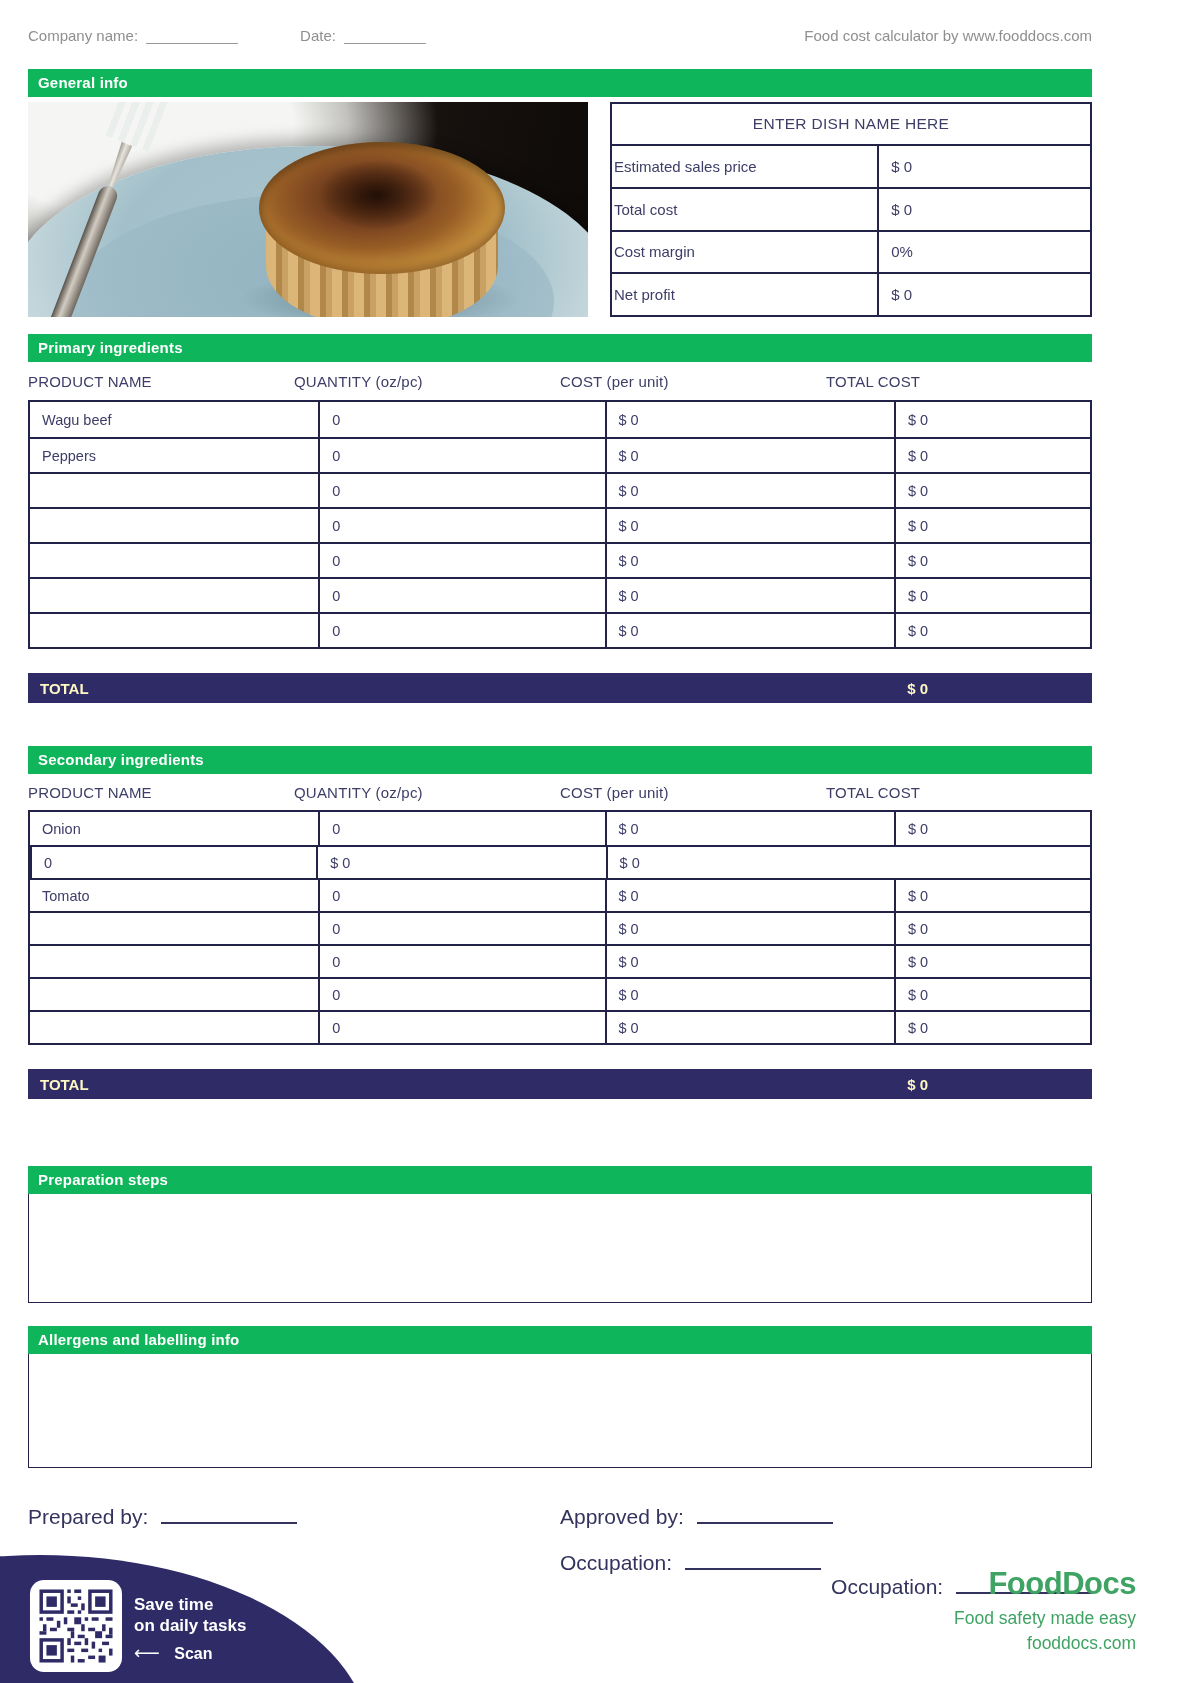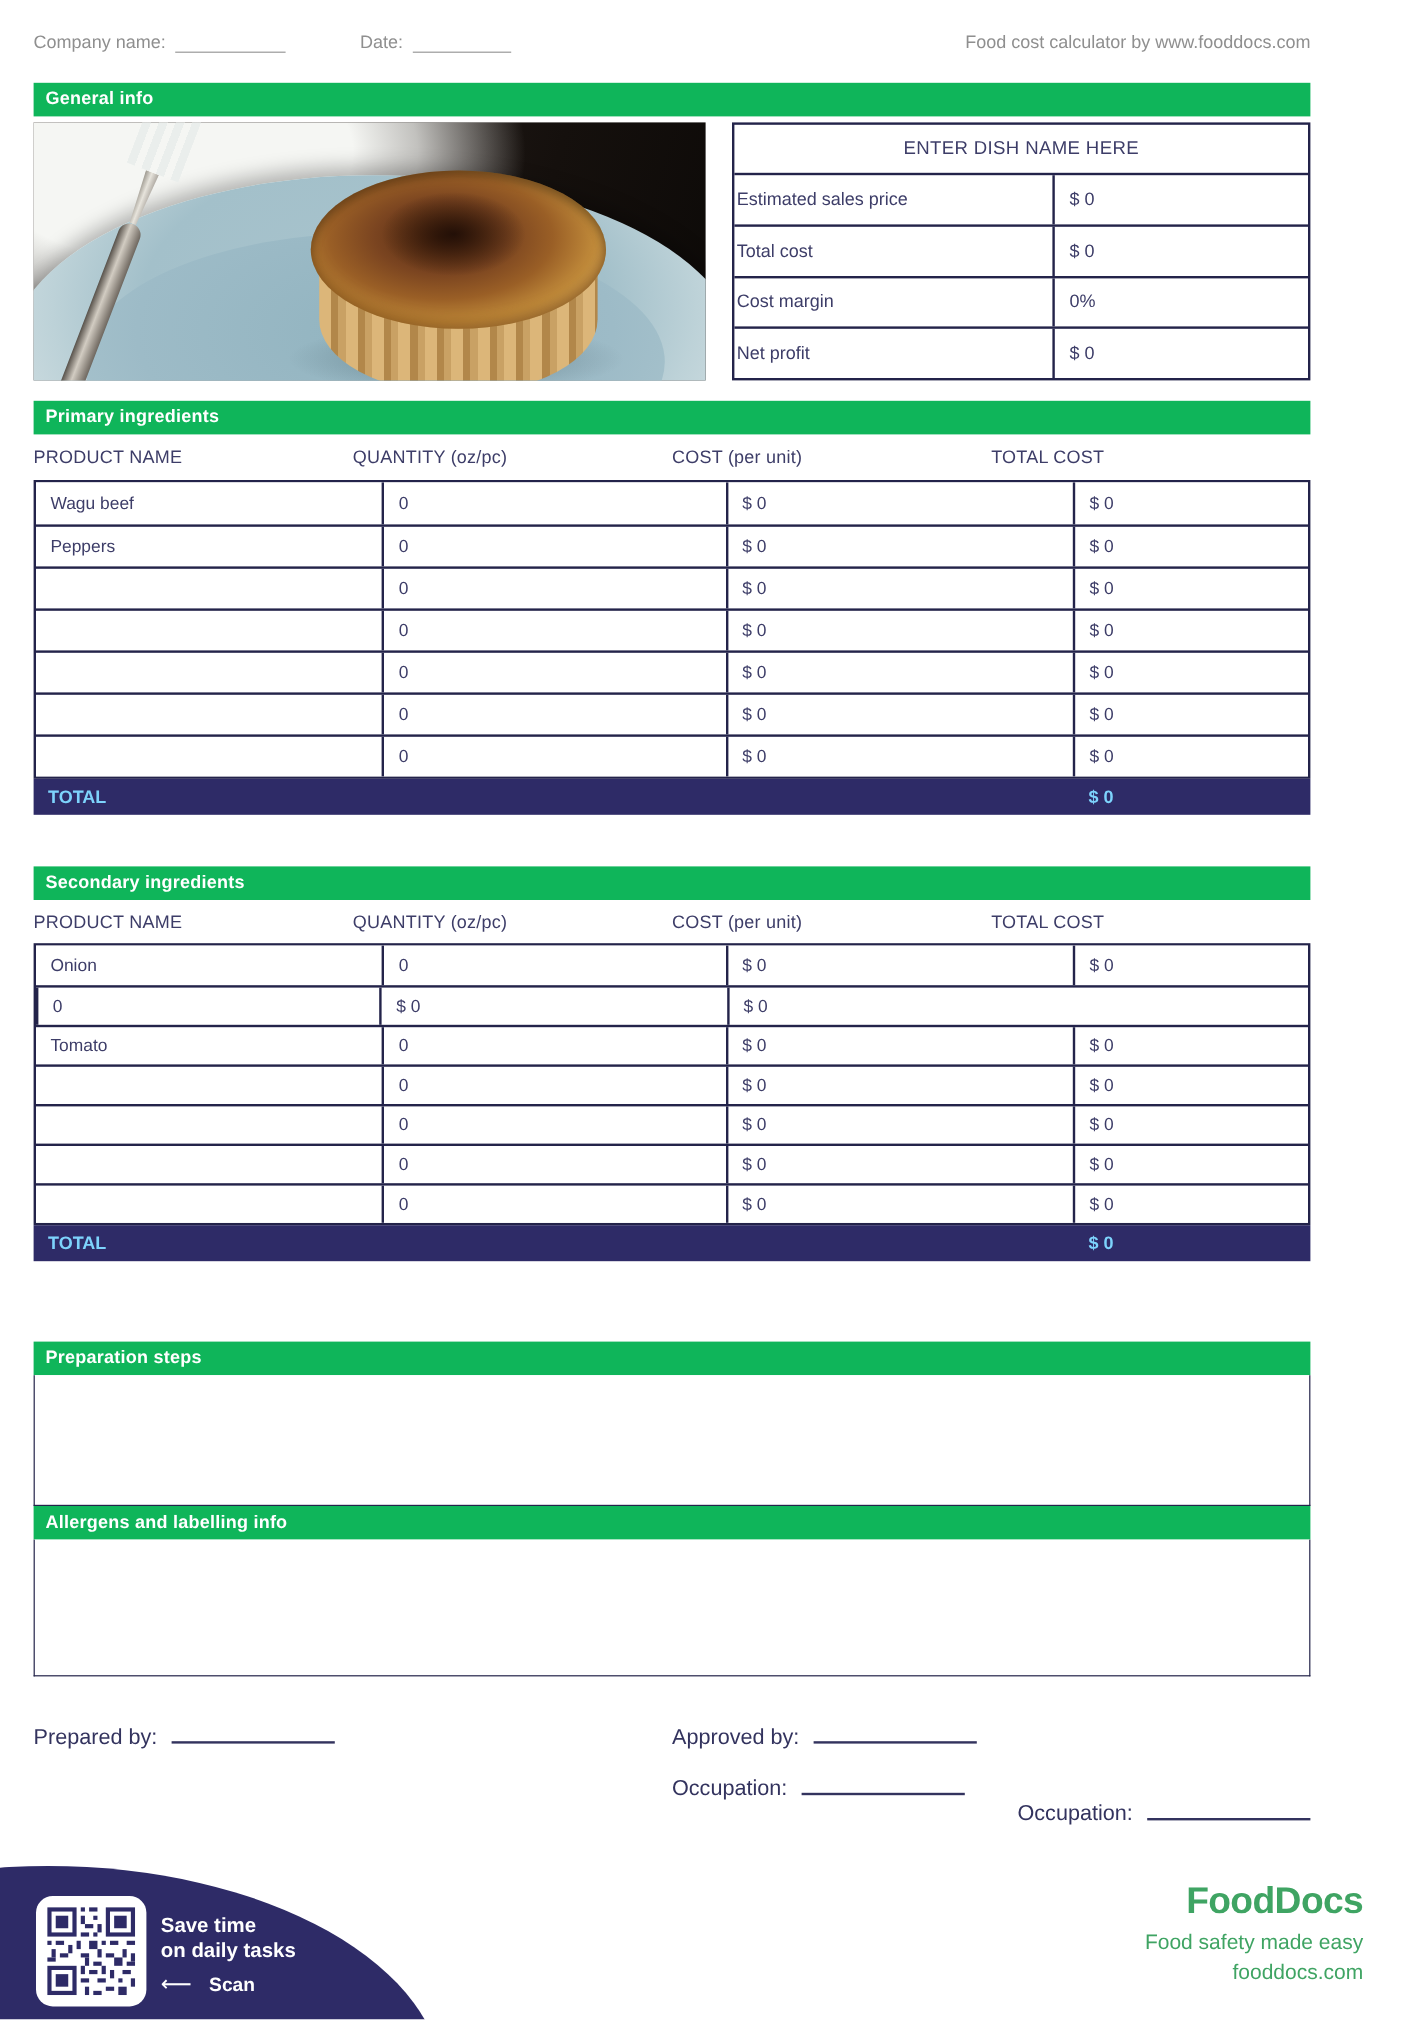--- a/index.html
+++ b/index.html
@@ -66,33 +66,33 @@
   .section-secondary .colheads { height:36px; }
   .tbl { border:2px solid #23234a; }
   .trow { display:flex; height:35px; color:#3d3d68; font-size:14.5px; background:#fff; }
   .section-secondary .trow { height:33px; }
   .trow + .trow { border-top:2px solid #23234a; }
   .cell { display:flex; align-items:center; padding-left:12px; }
   .cell.c1 { width:27.2%; }
   .cell.c2 { width:27%;  border-left:2px solid #23234a; }
   .cell.c3 { width:27.3%; border-left:2px solid #23234a; }
   .cell.c4 { flex:1; border-left:2px solid #23234a; }
-  .total-row { position:relative; height:30px; background:var(--brand-navy,#2e2b67); color:#7dd3fc;
-               font-weight:bold; font-size:15px; display:flex; align-items:center; padding-left:12px; }
+  .total-row { position:relative; height:30px; background:var(--brand-navy,#2e2b67); color:#fef9c3;
+               font-weight:bold; font-size:15px; display:flex; align-items:center; padding-left:12px;margin-top:24px; }
   .total-value { position:absolute; left:calc(81.5% + 12px); }
 
   
   .section-prep { margin-top:67px; }
-  .section-allerg { }
+  .section-allerg { margin-top:23px; }
   .note-box { border:1.5px solid #23234a; border-top:none; background:#fff; }
   .note-box.prep { height:109px; }
   .note-box.allerg { height:114px; }
 
   
-  .sig-block { margin-top:35px; color:#33335e; font-size:18px; }
+  .sig-block { margin-top:35px; color:#33335e; font-size:21px; }
   .sig-row { display:flex; height:26px; align-items:flex-end; }
   .sig-row.second { margin-top:22px;flex-direction:column; }
   .sig-left { width:50%; }
   .sig-line { display:inline-block; width:136px; border-bottom:2px solid #33335e; height:15px; margin-left:7px; }
 
   
   .blob { position:absolute; left:-290px; top:1555px; width:660px; height:370px; border-radius:50%;
           background:var(--brand-navy,#2e2b67); }
   .qr-card { position:absolute; left:30px; top:1580px; width:92px; height:92px; background:#fff;
           border-radius:14px; display:flex; align-items:center; justify-content:center; }

